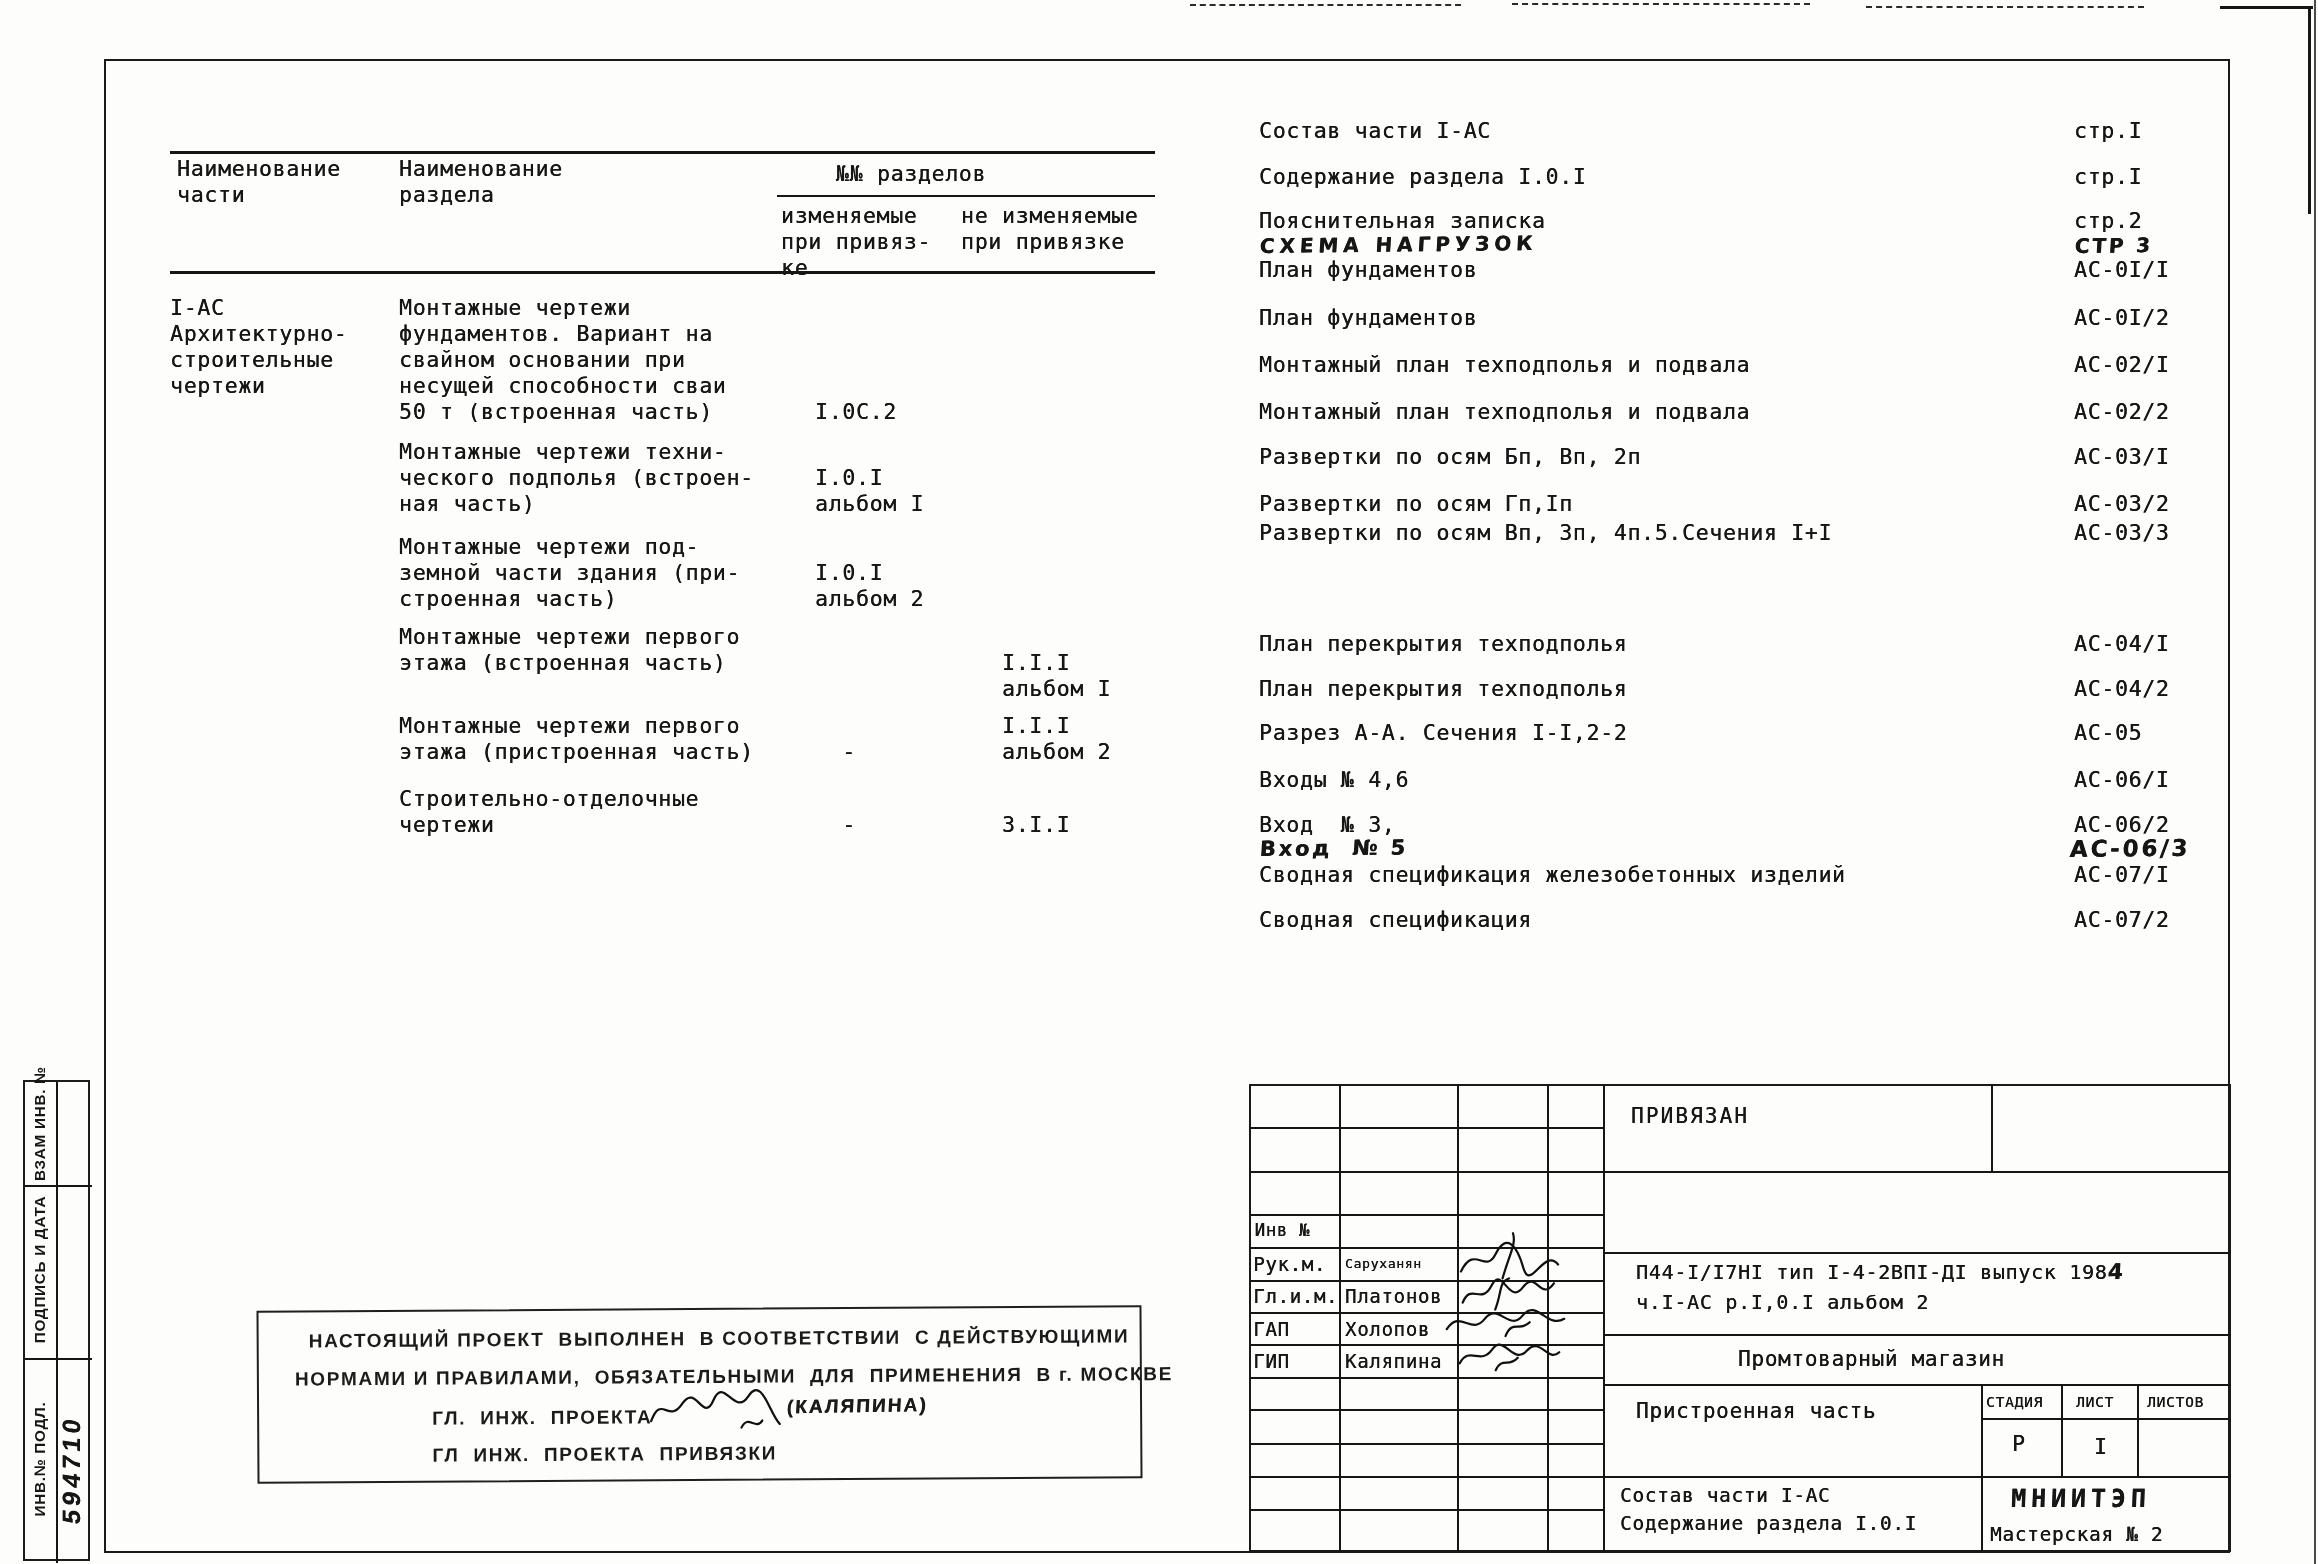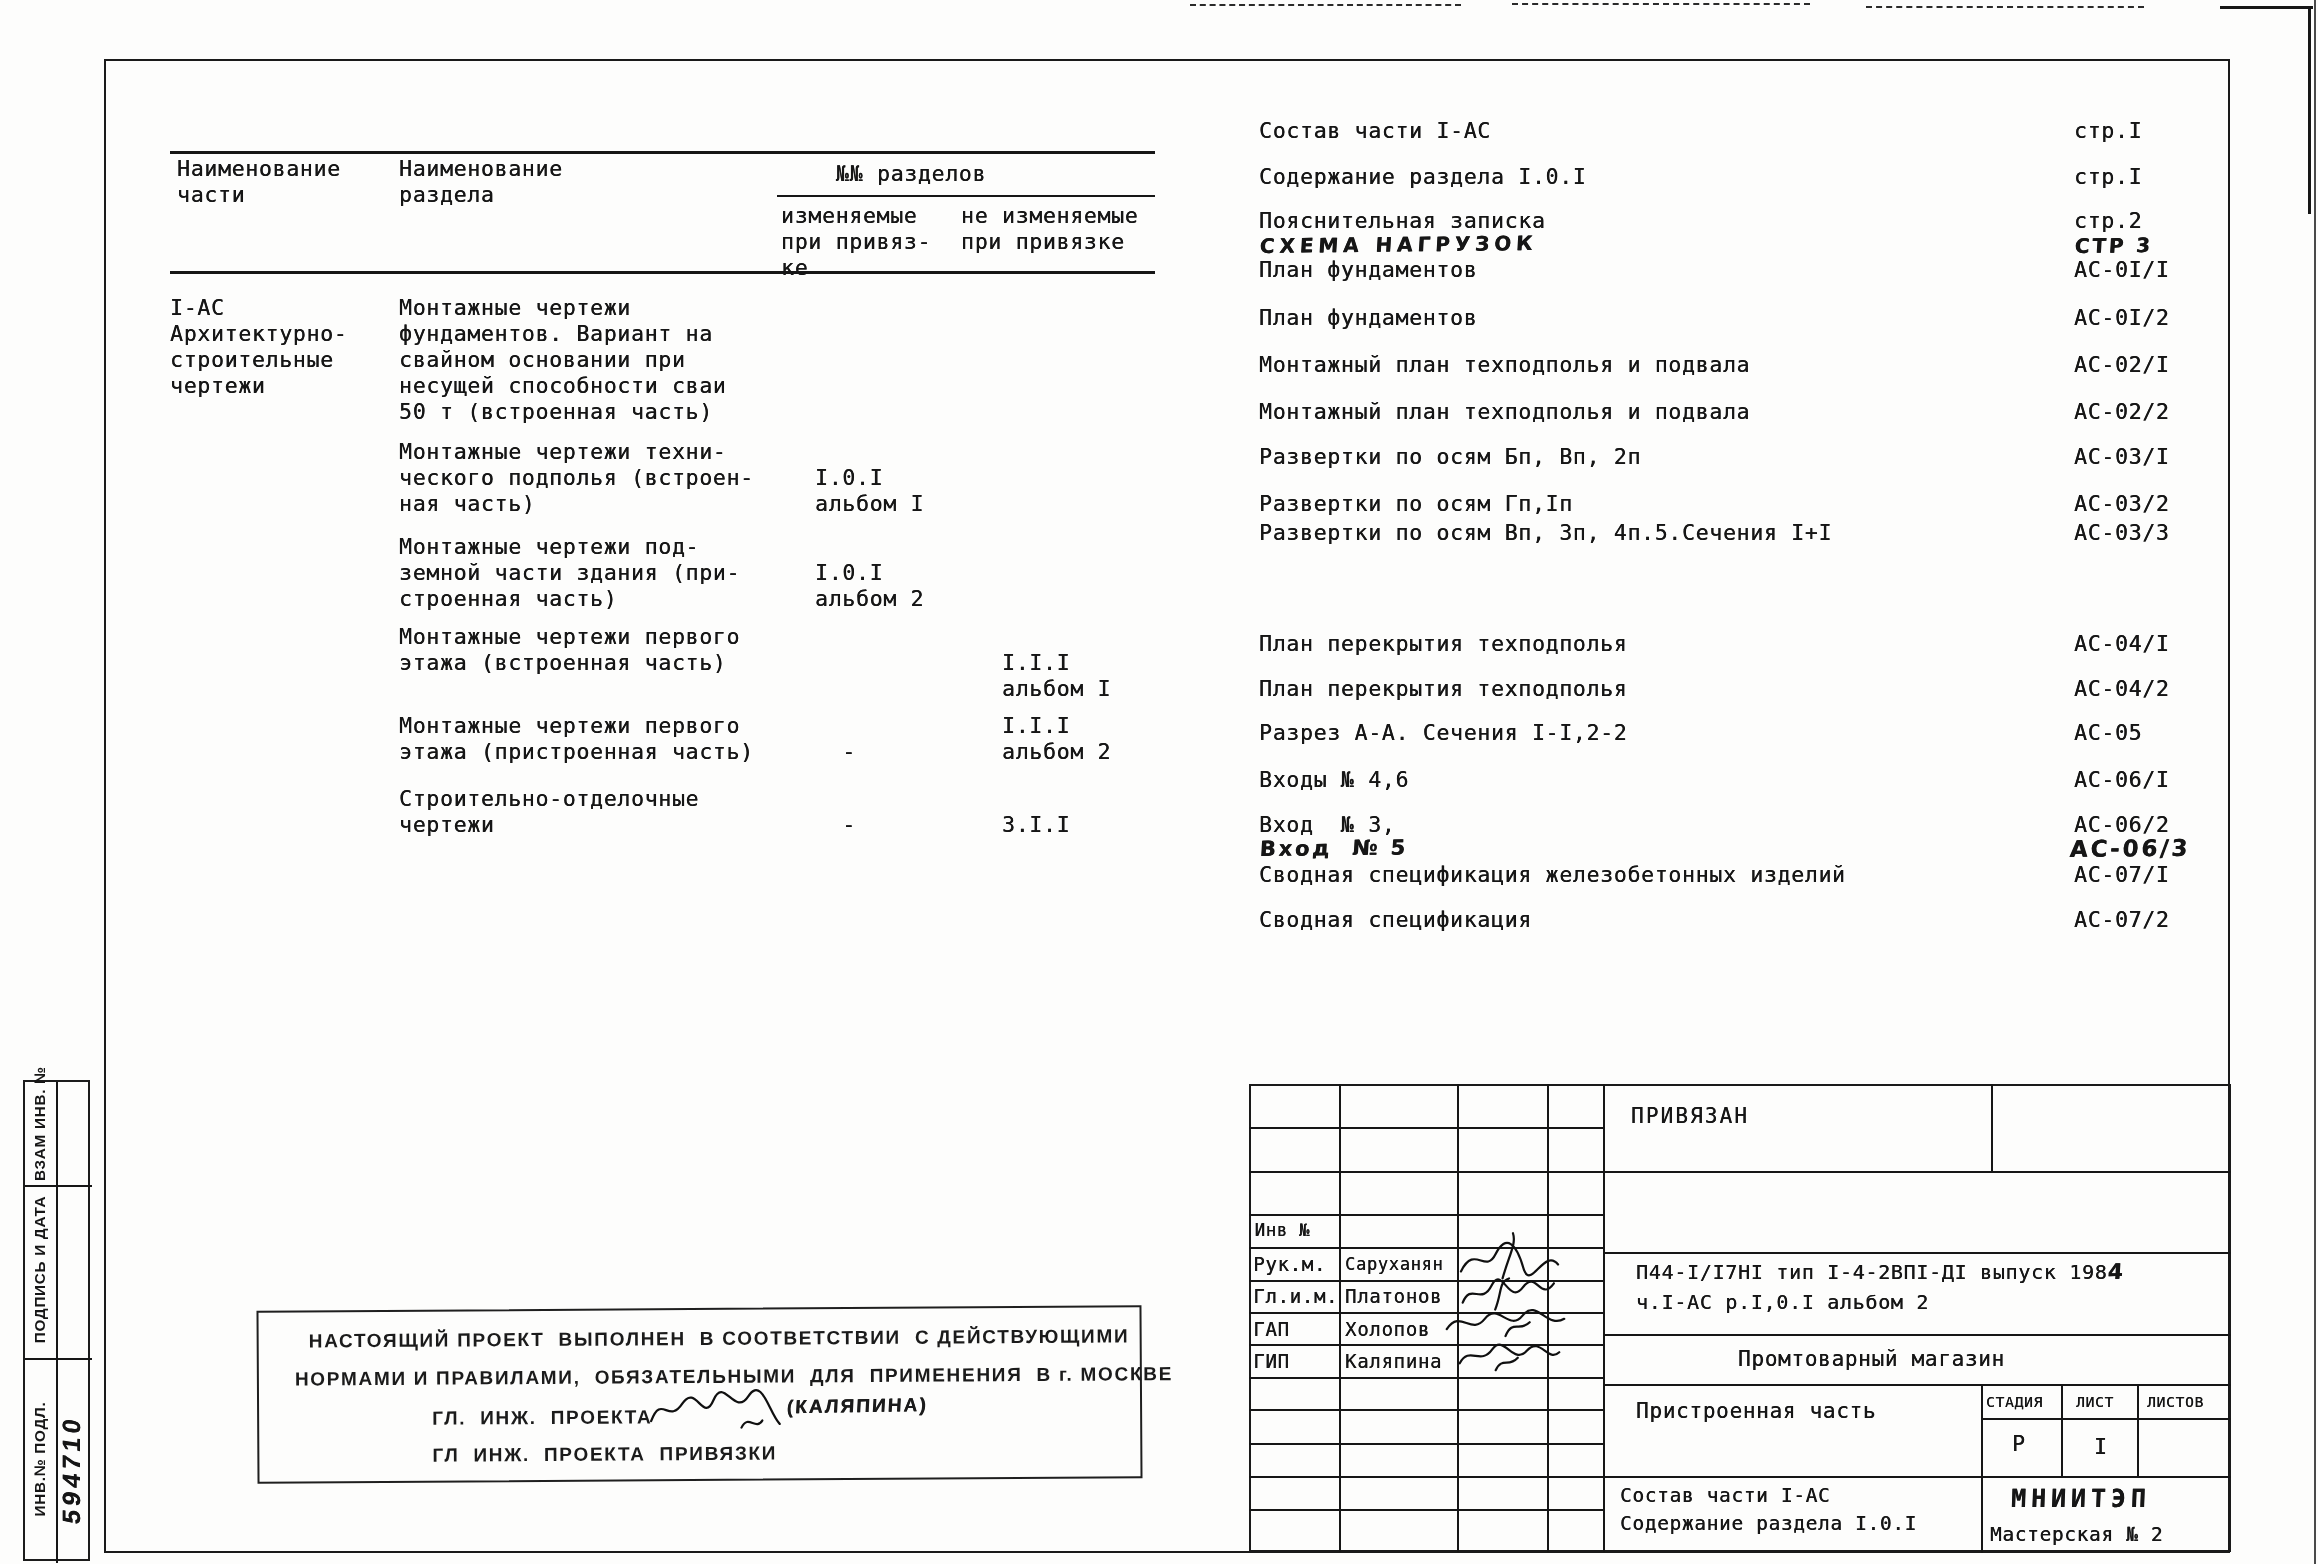--- a/index.html
+++ b/index.html
@@ -86,20 +86,25 @@
   <div class="lt-row" style="top:295px;">
     <span class="t ml">I-АС
 Архитектурно-
 строительные
 чертежи</span>
     <span class="t ml">Монтажные чертежи
 фундаментов. Вариант на
 свайном основании при
 несущей способности сваи
 50 т (встроенная часть)</span>
+    <span class="t ml">
+
+
+
+I.0С.2</span>
     <span class="t ml"></span>
   </div>
   <div class="lt-row" style="top:439px;">
     <span class="t ml"></span>
     <span class="t ml">Монтажные чертежи техни-
 ческого подполья (встроен-
 ная часть)</span>
     <span class="t ml">
 I.0.I
 альбом I</span>
@@ -262,21 +267,21 @@
     <div class="rule" style="left:354px;top:250px;width:628px;height:2.1px;"></div>
     <div class="rule" style="left:354px;top:300px;width:628px;height:2.1px;"></div>
     <div class="rule" style="left:732px;top:334px;width:250px;height:2.1px;"></div>
     <div class="rule" style="left:354px;top:392px;width:628px;height:2.1px;"></div>
 
     <span class="abs t" style="left:382px;top:19.4px;font-size:21px;letter-spacing:2.1px;">ПРИВЯЗАН</span>
 
     <span class="abs t small" style="left:5.6px;top:136px;">Инв №</span>
 
     <span class="abs t" style="left:4.2px;top:167px;font-size:19px;">Рук.м.</span>
-    <span class="abs t" style="left:96px;top:167px;font-size:17px;">Саруханян</span>
+    <span class="abs t" style="left:96px;top:167px;font-size:13px;">Саруханян</span>
     <span class="abs t" style="left:4.2px;top:199px;font-size:19px;">Гл.и.м.</span>
     <span class="abs t" style="left:96px;top:199px;font-size:19px;">Платонов</span>
     <span class="abs t" style="left:4.2px;top:232px;font-size:19px;">ГАП</span>
     <span class="abs t" style="left:96px;top:232px;font-size:19px;">Холопов</span>
     <span class="abs t" style="left:4.2px;top:264px;font-size:19px;">ГИП</span>
     <span class="abs t" style="left:96px;top:264px;font-size:19px;">Каляпина</span>
 
     <svg class="sig-svg" style="left:205px;top:156px;" width="111" height="42" viewBox="0 0 160 60">
       <path d="M10,45 C30,5 45,50 60,20 S90,5 100,40 S130,10 150,35 M70,55 C80,20 90,5 85,-10"></path>
     </svg>

